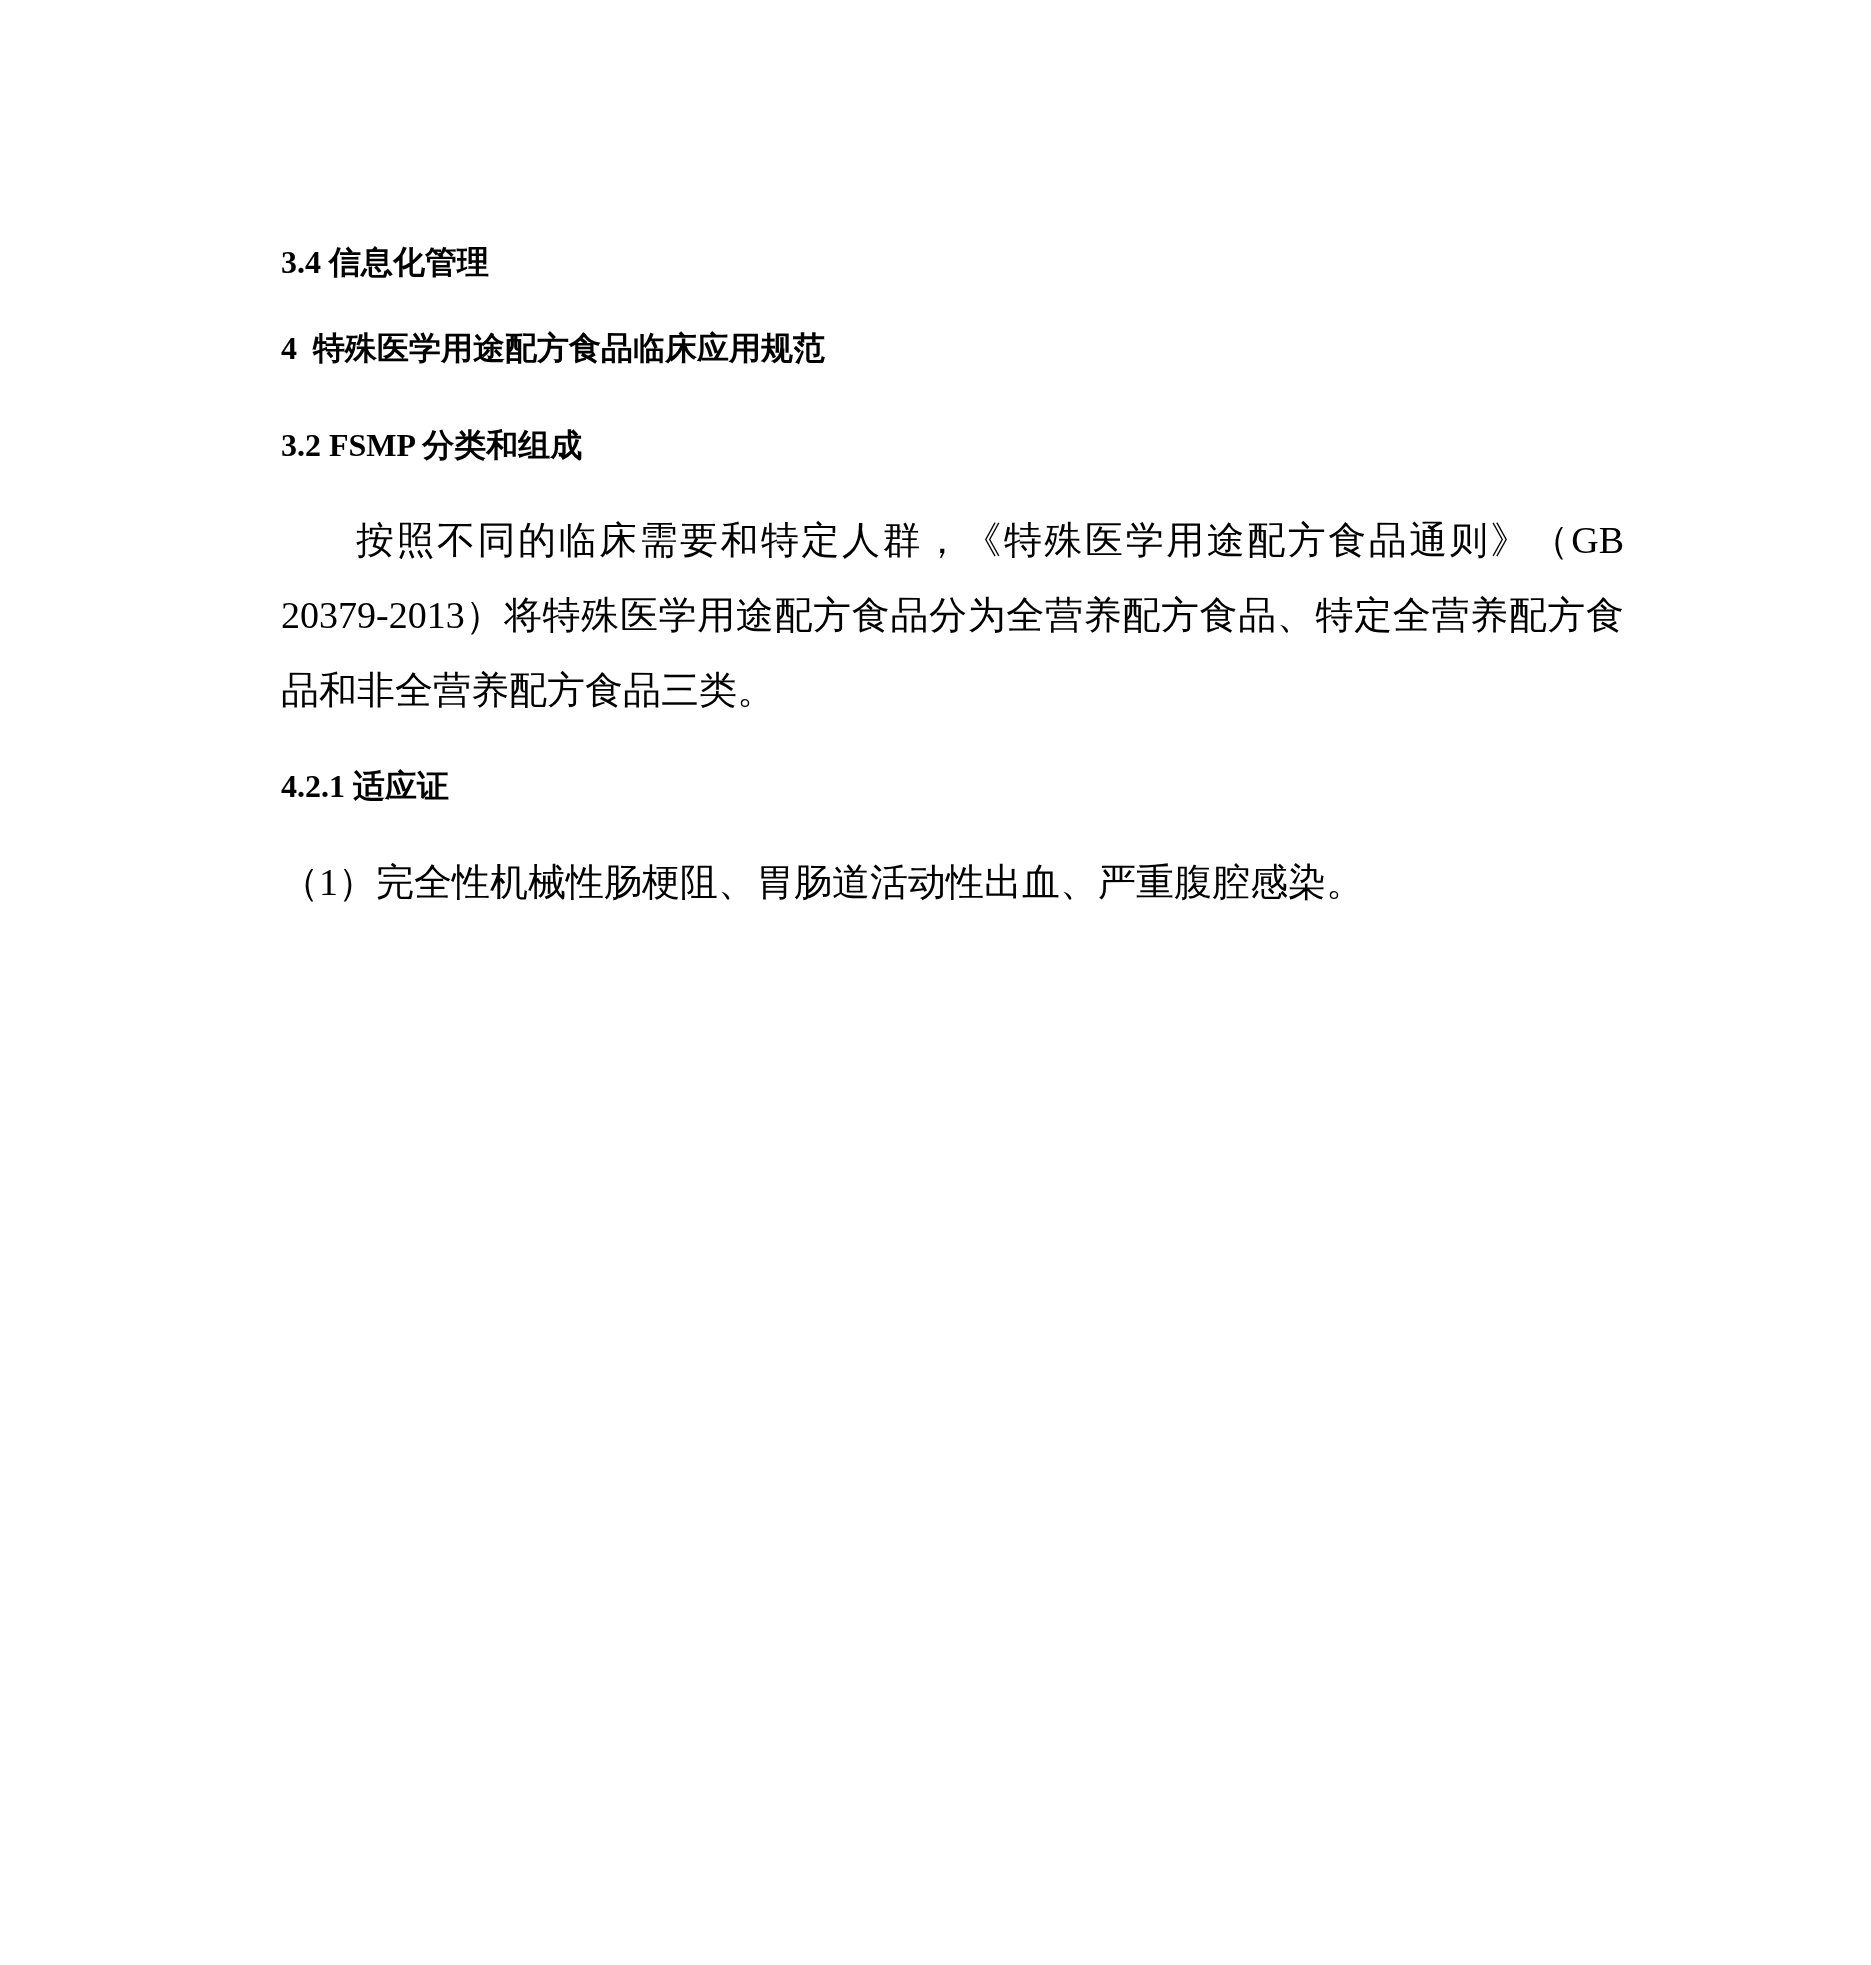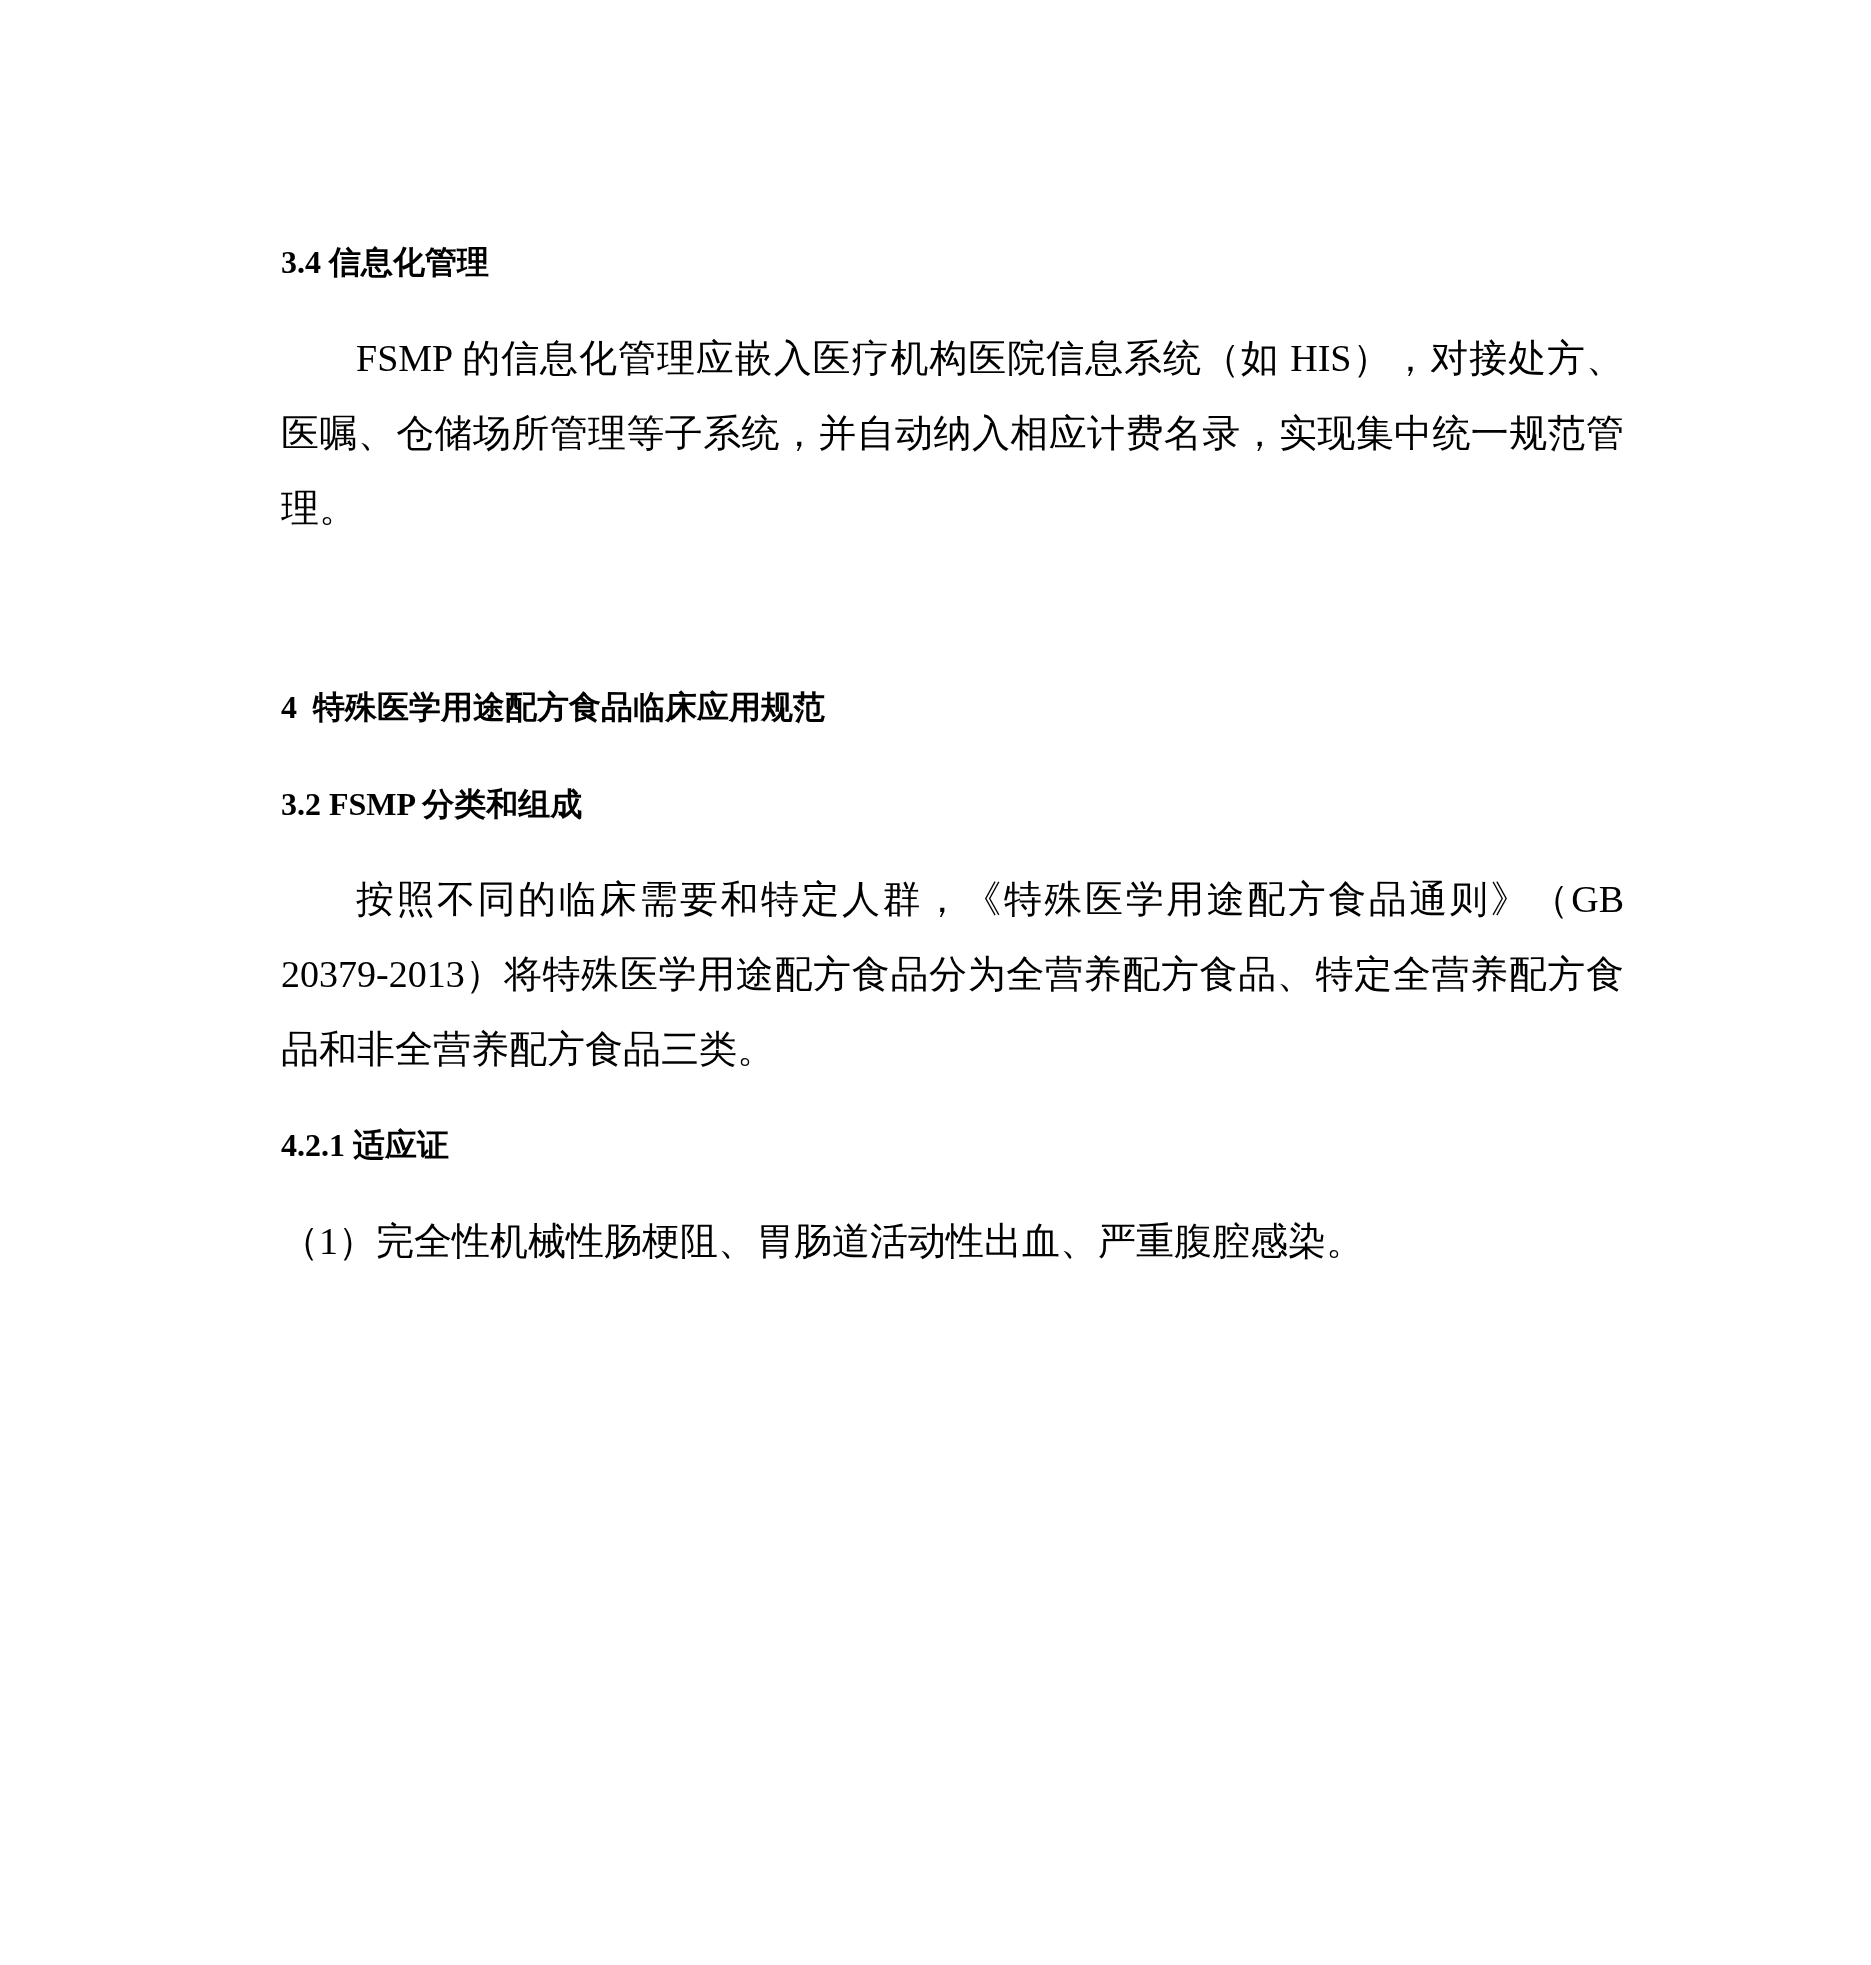--- a/index.html
+++ b/index.html
@@ -50,21 +50,20 @@
   .mb341 { margin: 0 0 134px 0; }
 </style>
 </head>
 <body>
 
 <div class="page">
 
   <div class="h mb80">3.4 信息化管理</div>
 
 
-  <div class="p mb341">FSMP 的信息化管理应嵌入医疗机构医院信息系统（如 HIS），对接处方、医嘱、仓储场所管理等子系统，并自动纳入相应计费名录，实现集中统一规范管理。</div>
 
   <div class="h mb108">4  特殊医学用途配方食品临床应用规范</div>
 
   <div class="h mb75">3.2 FSMP 分类和组成</div>
 
   <div class="p mb79">按照不同的临床需要和特定人群，《特殊医学用途配方食品通则》（GB 20379-2013）将特殊医学用途配方食品分为全营养配方食品、特定全营养配方食品和非全营养配方食品三类。</div>
 
 
   <div class="h mb80">4.2.1 适应证</div>
 

